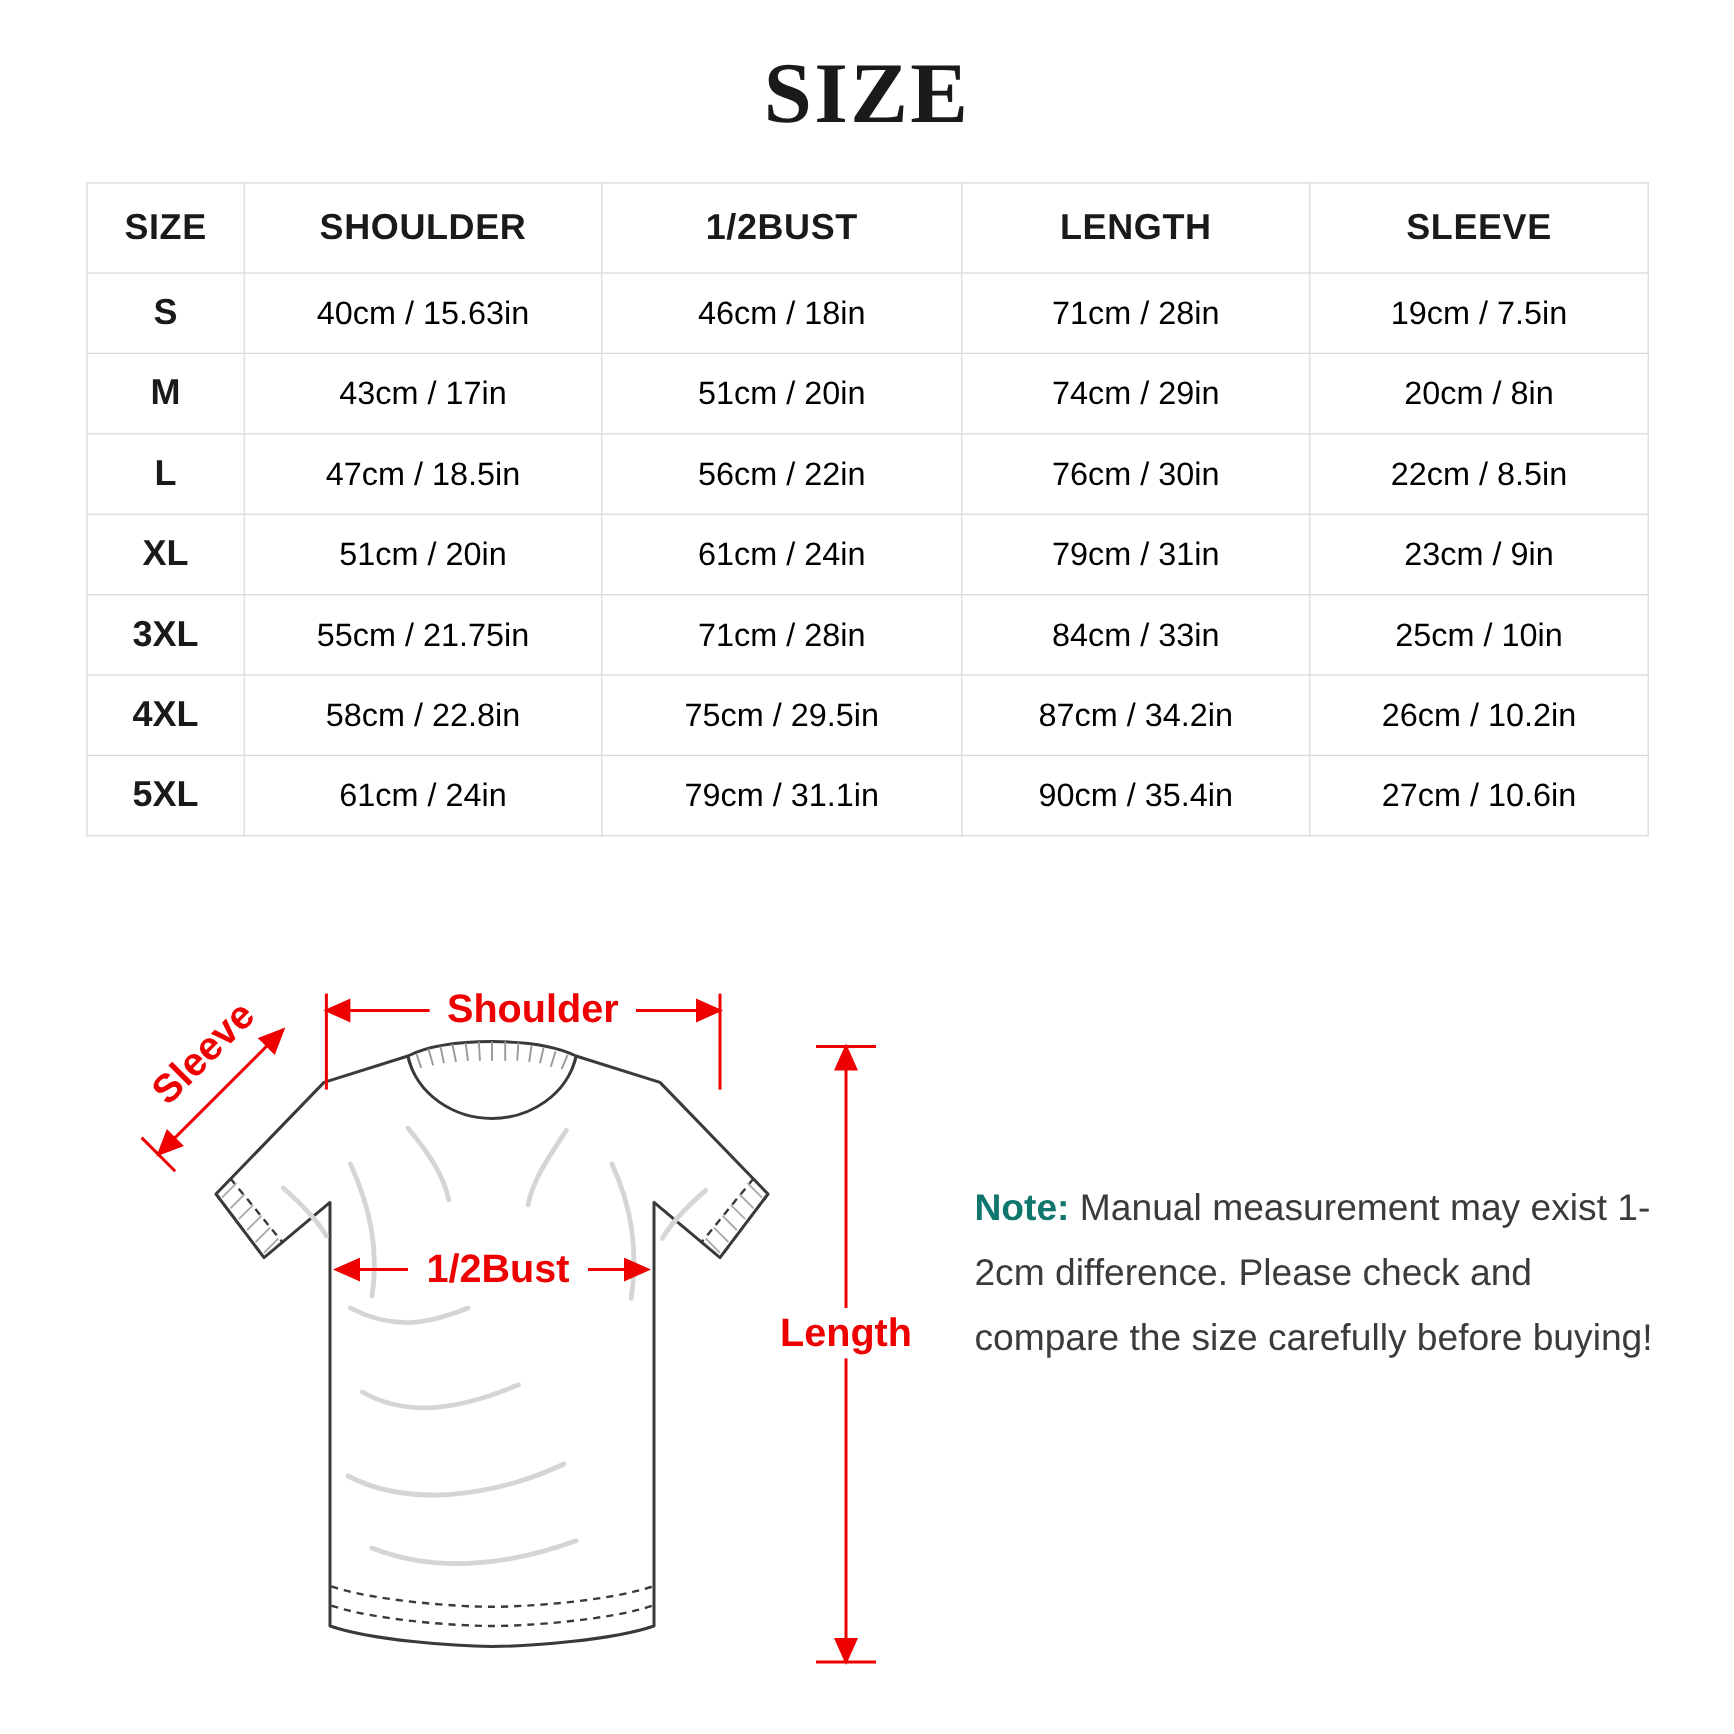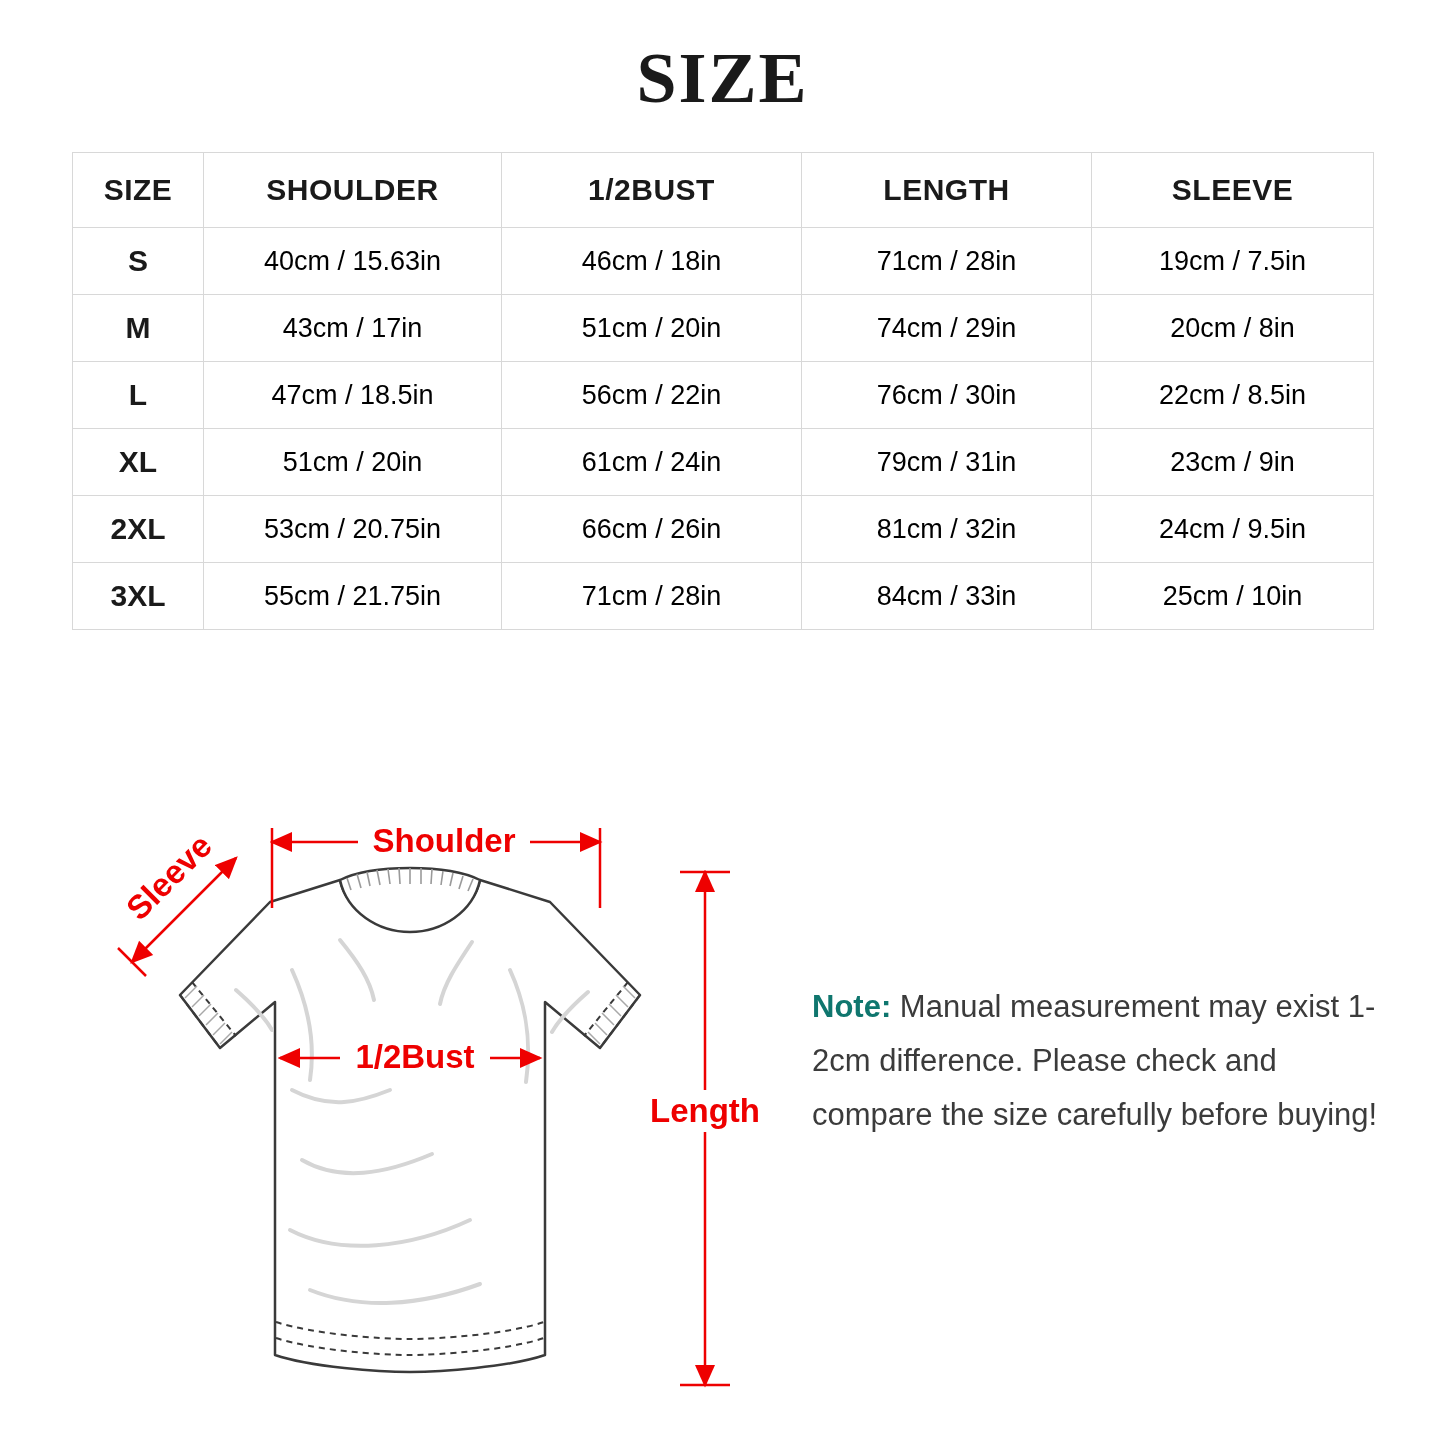--- a/index.html
+++ b/index.html
@@ -142,32 +142,39 @@
         <td class="val-cell">22cm / 8.5in</td>
       </tr>
       <tr>
         <td class="size-cell">XL</td>
         <td class="val-cell">51cm / 20in</td>
         <td class="val-cell">61cm / 24in</td>
         <td class="val-cell">79cm / 31in</td>
         <td class="val-cell">23cm / 9in</td>
       </tr>
       <tr>
-        <td class="size-cell">2XL</td>
-        <td class="val-cell">53cm / 20.75in</td>
-        <td class="val-cell">66cm / 26in</td>
-        <td class="val-cell">81cm / 32in</td>
-        <td class="val-cell">24cm / 9.5in</td>
-      </tr>
-      <tr>
         <td class="size-cell">3XL</td>
         <td class="val-cell">55cm / 21.75in</td>
         <td class="val-cell">71cm / 28in</td>
         <td class="val-cell">84cm / 33in</td>
         <td class="val-cell">25cm / 10in</td>
+      </tr>
+      <tr>
+        <td class="size-cell">4XL</td>
+        <td class="val-cell">58cm / 22.8in</td>
+        <td class="val-cell">75cm / 29.5in</td>
+        <td class="val-cell">87cm / 34.2in</td>
+        <td class="val-cell">26cm / 10.2in</td>
+      </tr>
+      <tr>
+        <td class="size-cell">5XL</td>
+        <td class="val-cell">61cm / 24in</td>
+        <td class="val-cell">79cm / 31.1in</td>
+        <td class="val-cell">90cm / 35.4in</td>
+        <td class="val-cell">27cm / 10.6in</td>
       </tr>
     </tbody>
   </table>
 </div>
 
 <div class="lower">
 
   <div class="diagram">
     <svg width="780" height="650" viewBox="0 0 780 650" xmlns="http://www.w3.org/2000/svg">
       <defs>

